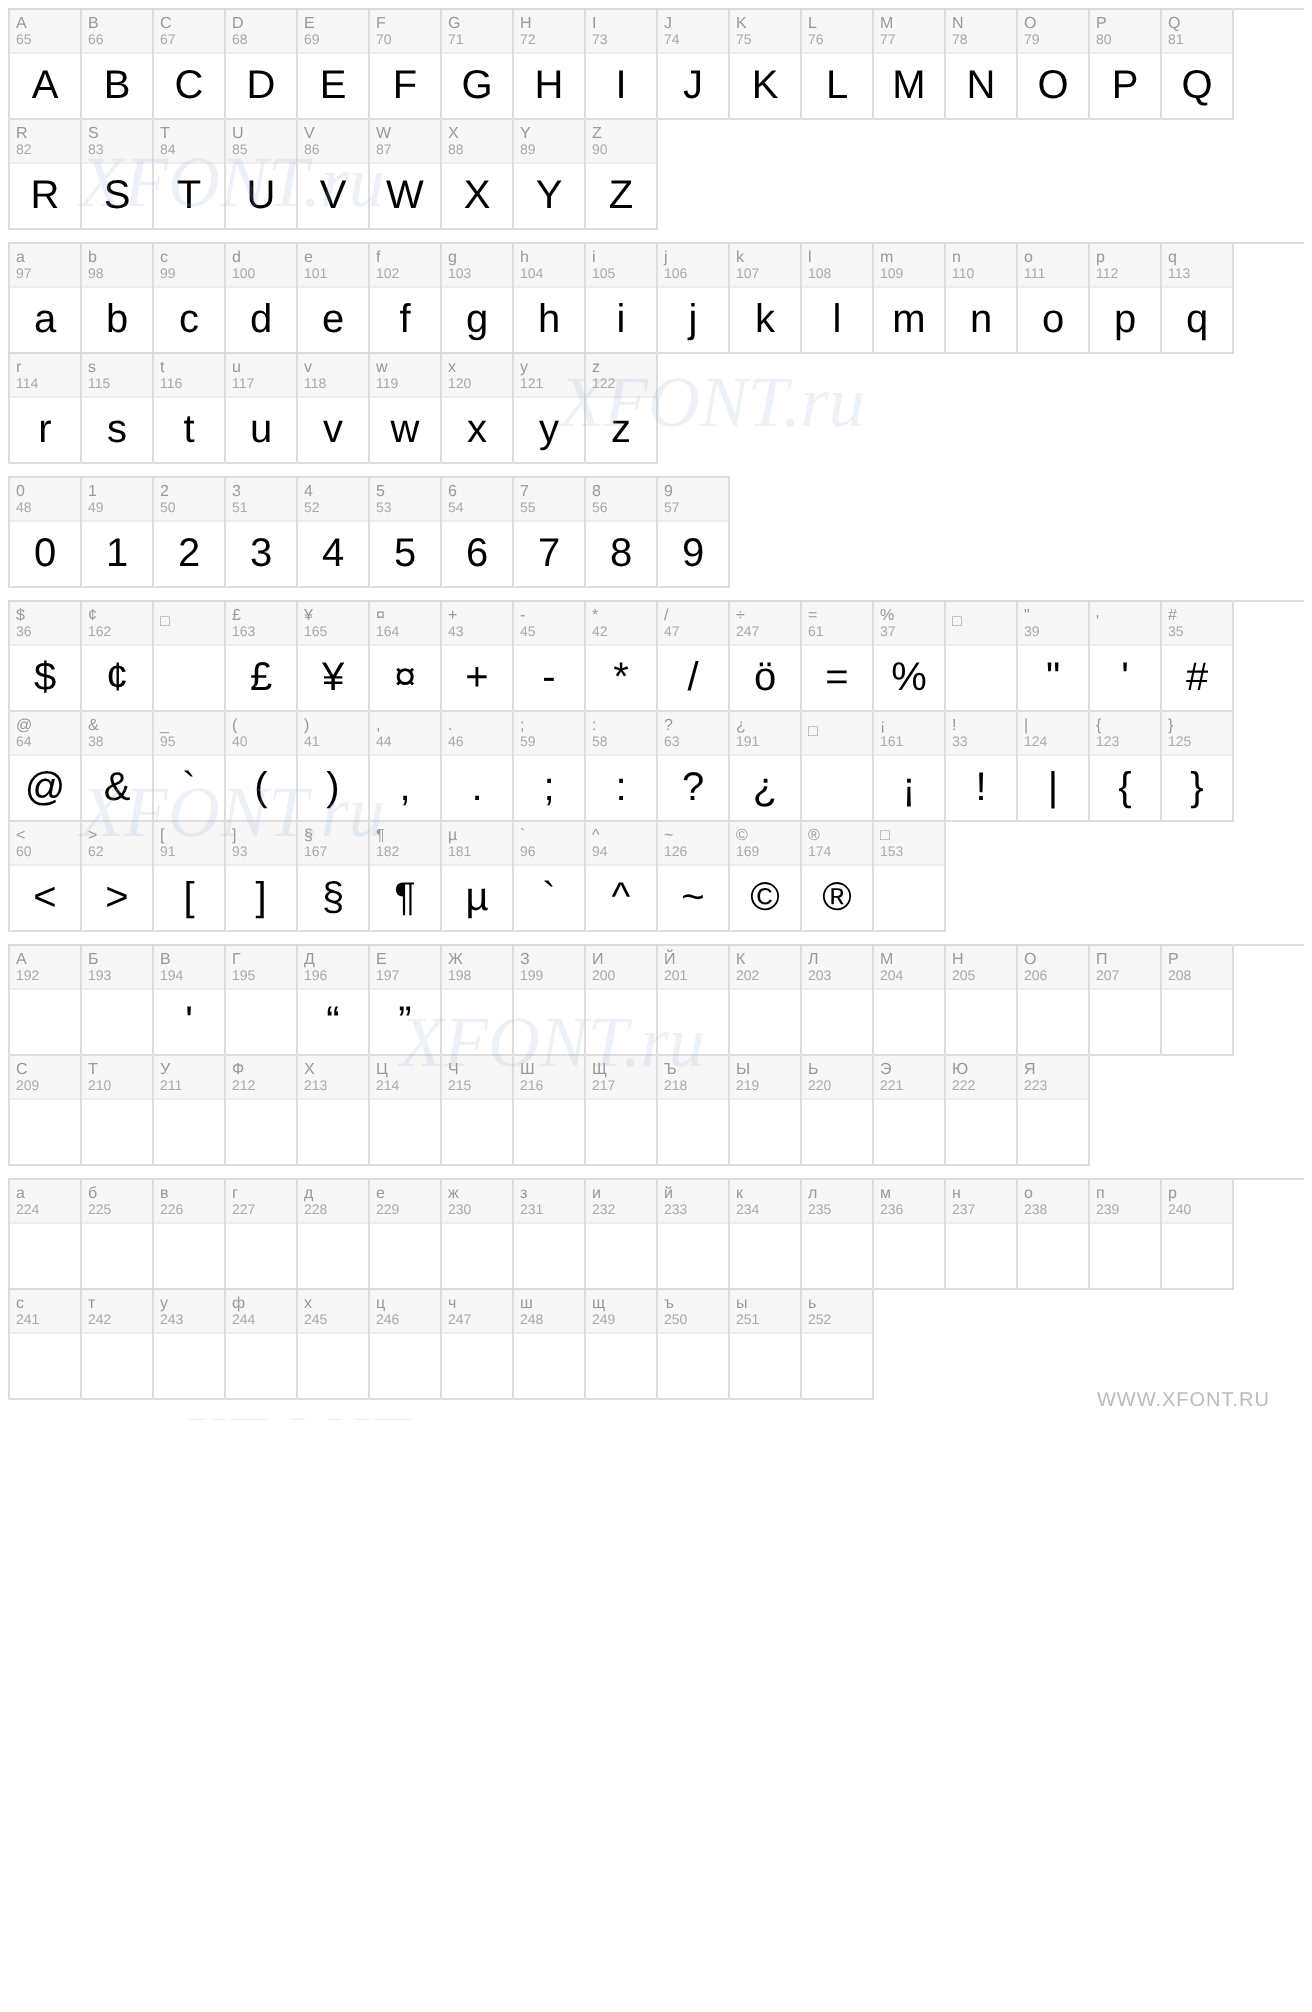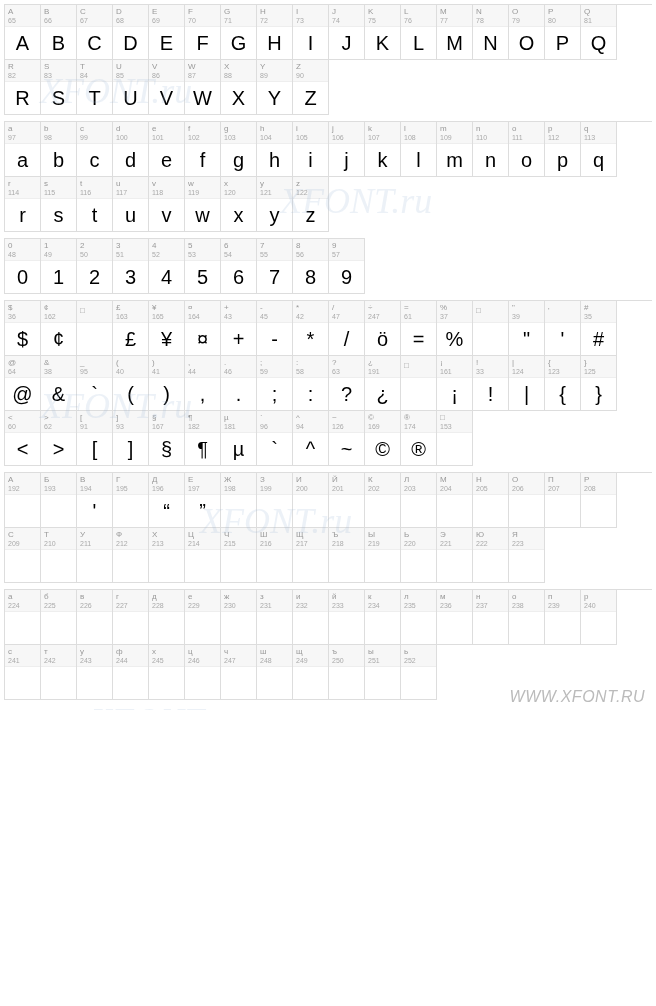--- a/index.html
+++ b/index.html
@@ -64,25 +64,24 @@
     font-size: 36px;
     color: rgba(150, 180, 210, 0.18);
     font-style: italic;
     font-family: Georgia, serif;
     pointer-events: none;
     white-space: nowrap;
   }
   .footer {
     position: absolute;
     bottom: 4px;
-    right: 11px;
-    font-size: 16px;
+    right: 21px;
+    font-size: 10px;
     color: #bbb;
     letter-spacing: 0.5px;
-    font-style: italic;
   }
 </style>
 </head>
 <body>
 
 <div id="root">
     <div class="section" style="max-width: 649px;">
       <div class="cell">
         <div class="cell-header">
           <div class="cell-label">A</div>

